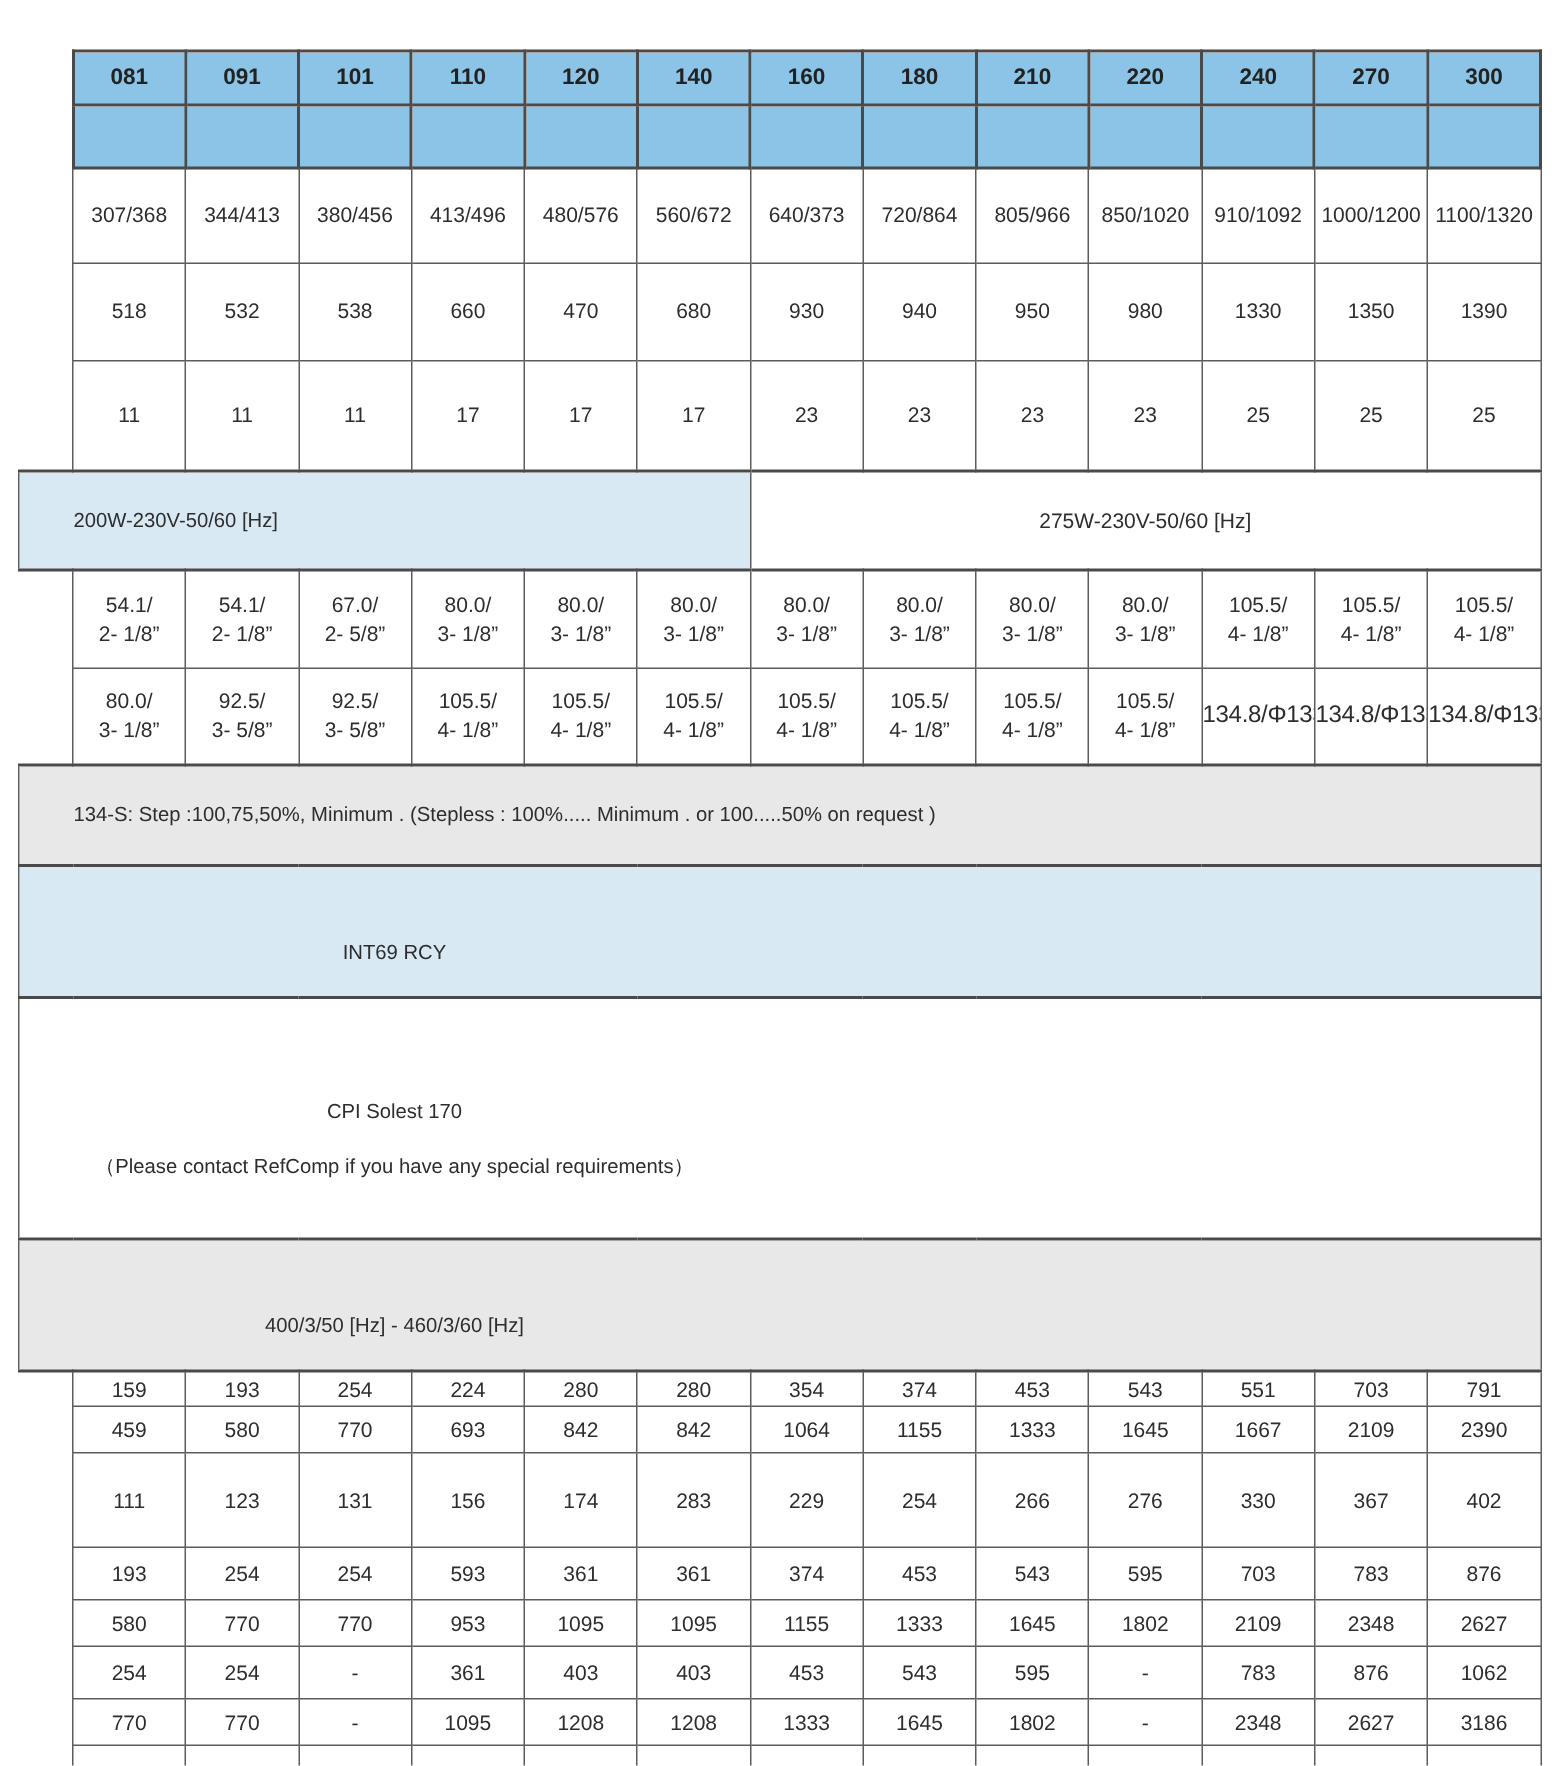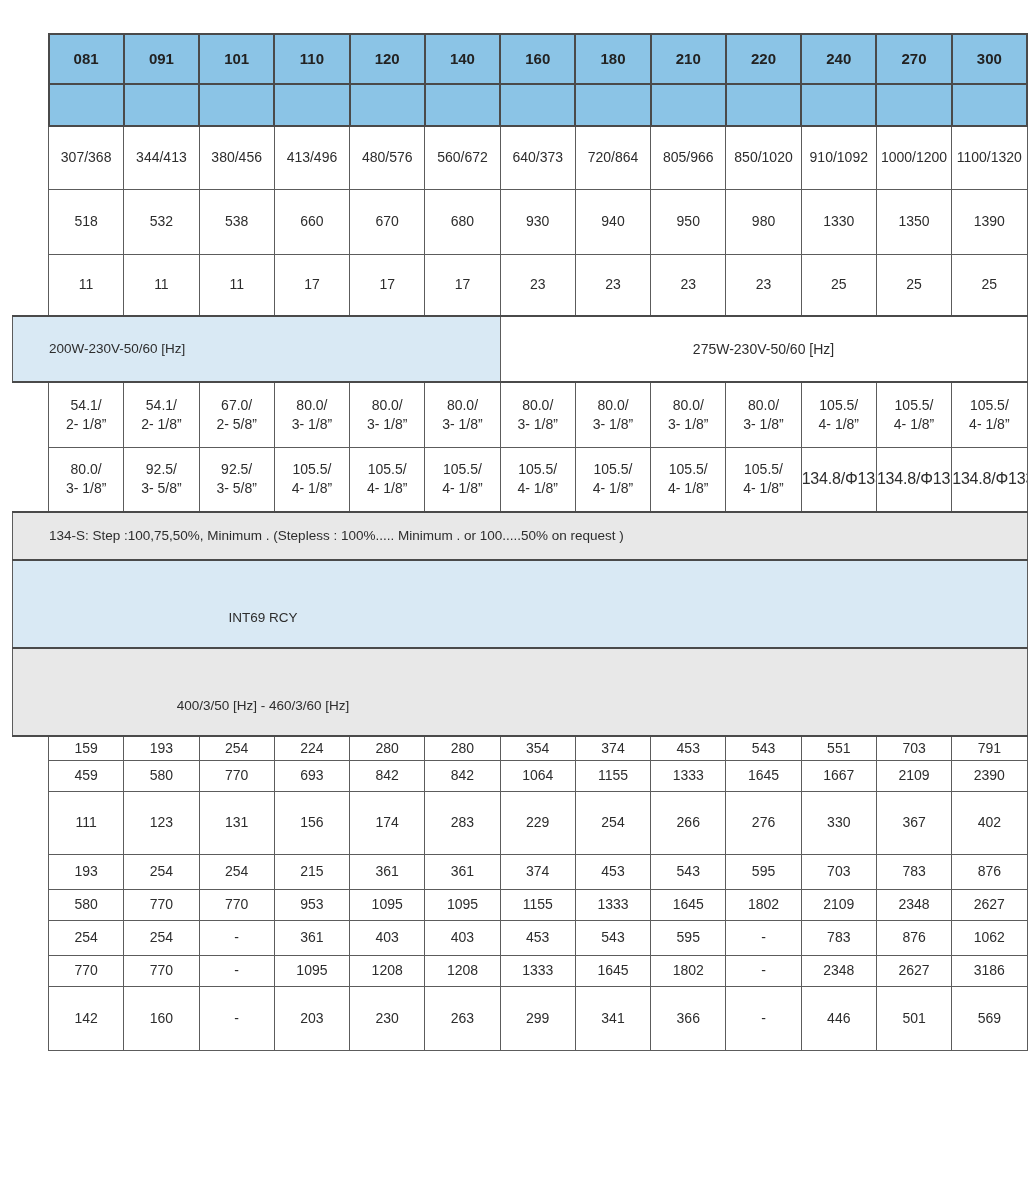--- a/index.html
+++ b/index.html
@@ -49,22 +49,22 @@
     letter-spacing:-0.2px;
     white-space:nowrap;
     padding:0;
   }
   .left-half{
     width:498px;
     text-align:center;
     font-size:13.5px;
     margin-top:28px;
   }
-  .rh44{height:50px}.rh42{height:42px}.rh63{height:63px}.rh65{height:65px}
-  .rh62{height:62px}.rh66{height:66px}.rh60{height:48px}.rh68{height:68px}
+  .rh44{height:36px}.rh42{height:42px}.rh63{height:63px}.rh65{height:65px}
+  .rh62{height:74px}.rh66{height:66px}.rh60{height:67px}.rh68{height:68px}
   .rh36{height:24px}.rh31{height:31px}.rh35{height:35px}.rh64{height:64px}
 </style>
 </head>
 <body>
 
 <table class="spec">
   <colgroup>
     <col style="width:36px">
     <col>
       <col>
@@ -128,21 +128,21 @@
         <td class="">910/1092</td>
         <td class="">1000/1200</td>
         <td class="">1100/1320</td>
       </tr>
     <tr class="rh65">
       <td class="gutter"></td>
     <td class="">518</td>
         <td class="">532</td>
         <td class="">538</td>
         <td class="">660</td>
-        <td class="">670</td>
+        <td class="">470</td>
         <td class="">680</td>
         <td class="">930</td>
         <td class="">940</td>
         <td class="">950</td>
         <td class="">980</td>
         <td class="">1330</td>
         <td class="">1350</td>
         <td class="">1390</td>
       </tr>
     <tr class="rh62">
@@ -226,20 +226,28 @@
     <tr class="rh60">
       <td colspan="14" class="heavy bg-gray band-left">134-S: Step :100,75,50%, Minimum . (Stepless : 100%..... Minimum . or 100.....50% on request )</td>
     </tr>
 
     <tr class="rh68">
       <td colspan="14" class="heavy bg-lightblue">
         <div class="left-half">INT69 RCY</div>
       </td>
     </tr>
 
+    <tr class="rh60">
+      <td colspan="14" class="heavy">
+        <div class="left-half">
+          <div>CPI Solest 170</div>
+          <div>（Please contact RefComp if you have any special requirements）</div>
+        </div>
+      </td>
+    </tr>
 
     <tr class="rh63">
       <td colspan="14" class="heavy bg-gray">
         <div class="left-half">400/3/50 [Hz] - 460/3/60 [Hz]</div>
       </td>
     </tr>
 
     <tr class="rh36">
       <td class="gutter"></td>
     <td class="">159</td>
@@ -286,21 +294,21 @@
         <td class="">276</td>
         <td class="">330</td>
         <td class="">367</td>
         <td class="">402</td>
       </tr>
     <tr class="rh35">
       <td class="gutter"></td>
     <td class="">193</td>
         <td class="">254</td>
         <td class="">254</td>
-        <td class="">215</td>
+        <td class="">593</td>
         <td class="">361</td>
         <td class="">361</td>
         <td class="">374</td>
         <td class="">453</td>
         <td class="">543</td>
         <td class="">595</td>
         <td class="">703</td>
         <td class="">783</td>
         <td class="">876</td>
       </tr>

